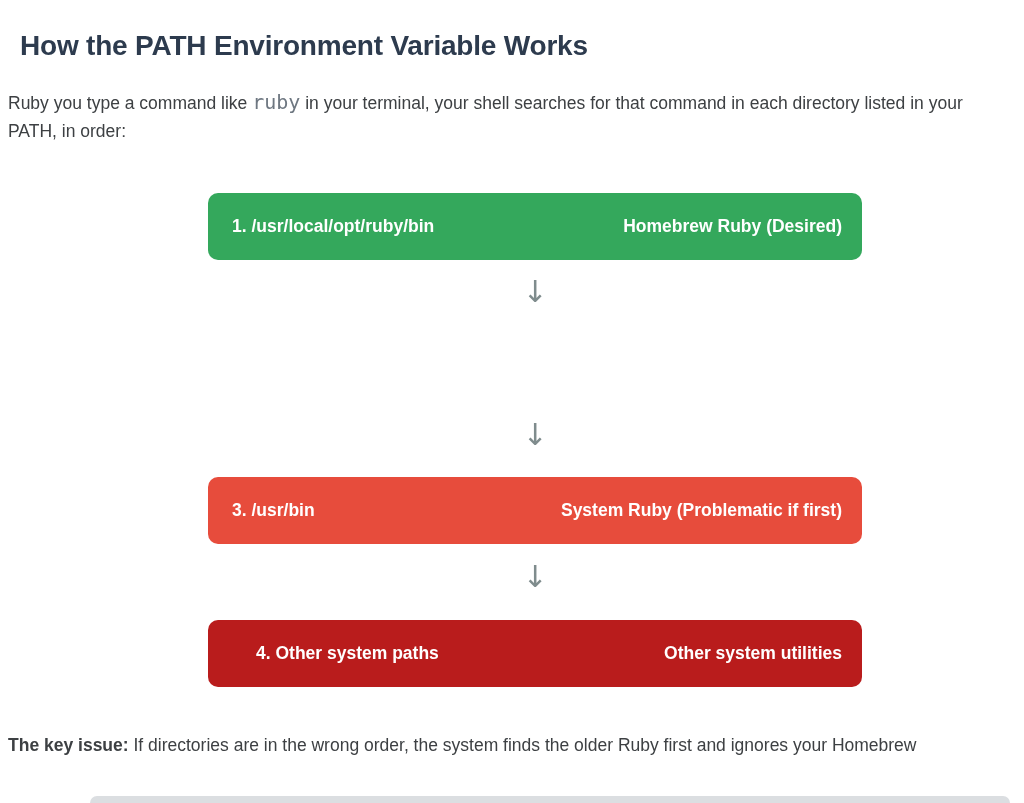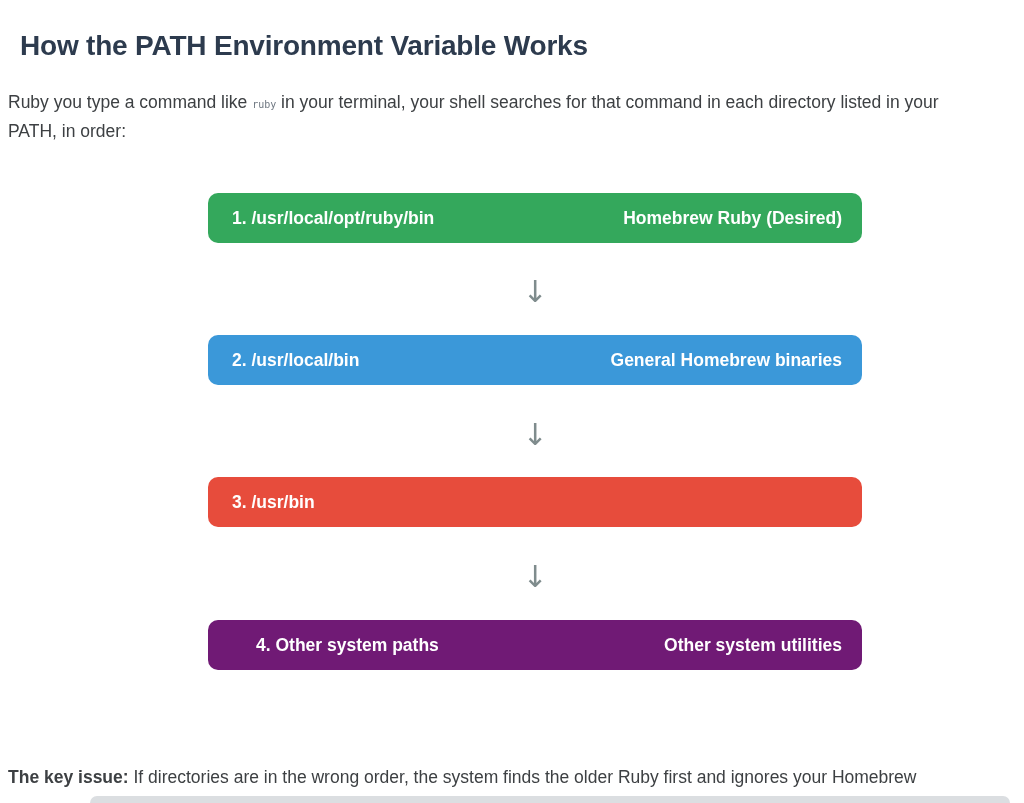--- a/index.html
+++ b/index.html
@@ -30,32 +30,32 @@
     color: #3d4043;
     white-space: nowrap;
   }
   .para .line {
     display: block;
     height: 29px;
     line-height: 29px;
     white-space: nowrap;
   }
   #intro-para { top: 88px; }
-  #key-issue-para { top: 731px; margin-top: 32px; }
+  #key-issue-para { top: 731px; }
   .inline-code {
     font-family: "DejaVu Sans Mono", "Liberation Mono", monospace;
-    font-size: 10px;
+    font-size: 20px;
     color: #6e7781;
   }
   .bold { font-weight: 700; }
   .step {
     position: absolute;
     left: 208px;
     width: 654px;
-    height: 50px;
+    height: 67px;
     border-radius: 10px;
     box-sizing: border-box;
     padding: 0 20px 0 24px;
     display: flex;
     align-items: center;
     justify-content: space-between;
     color: #ffffff;
     font-weight: 700;
     font-size: 17.5px;
   }
@@ -101,34 +101,31 @@
     <span class="line">PATH, in order:</span>
   </p>
 
   <div class="step" id="step-1" style="background: rgb(52, 168, 92);">
     <span class="step-path">1. /usr/local/opt/ruby/bin</span>
     <span class="step-label">Homebrew Ruby (Desired)</span>
   </div>
 
   <div class="flow-arrow" id="arrow-1">↓</div>
 
-  <div class="step" id="step-2" style="background: rgb(59, 152, 217);">
-    <span class="step-path">2. /usr/local/bin</span>
-    <span class="step-label">General Homebrew binaries</span>
-  </div>
 
   <div class="flow-arrow" id="arrow-2">↓</div>
 
   <div class="step" id="step-3" style="background: rgb(231, 76, 60);">
     <span class="step-path">3. /usr/bin</span>
+    <span class="step-label">System Ruby (Problematic if first)</span>
   </div>
 
   <div class="flow-arrow" id="arrow-3">↓</div>
 
-  <div class="step" id="step-4" style="background: #701a75; padding-left: 48px;">
+  <div class="step" id="step-4" style="background: #b91c1c; padding-left: 48px;">
     <span class="step-path">4. Other system paths</span>
     <span class="step-label">Other system utilities</span>
   </div>
 
   <p class="para" id="key-issue-para">
     <span class="line"><span class="bold">The key issue:</span><span> If directories are in the wrong order, the system finds the older Ruby first and ignores your Homebrew</span></span>
   </p>
 
   <div class="code-block-edge"></div>
 

